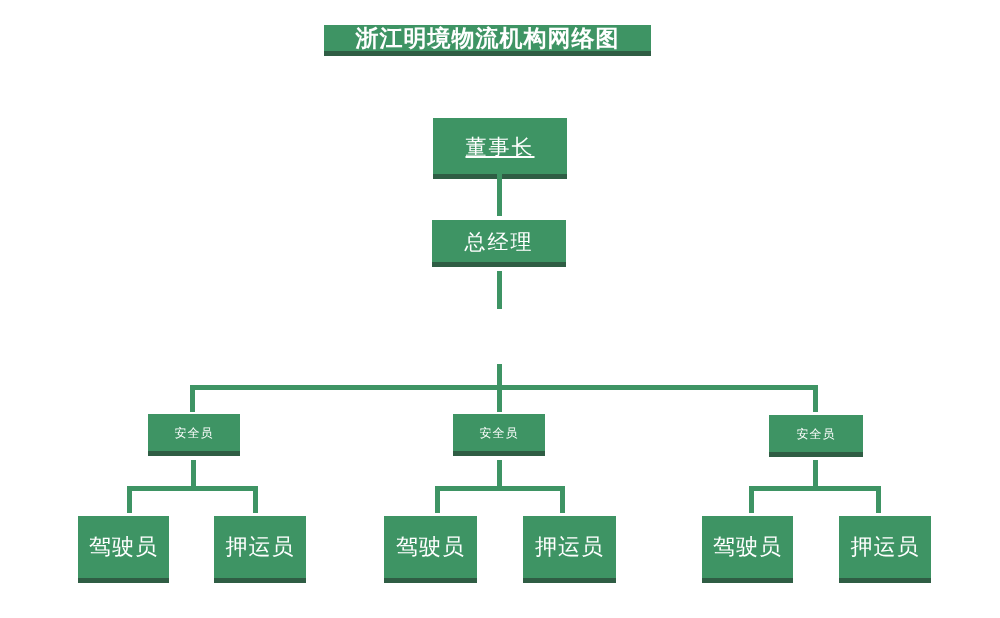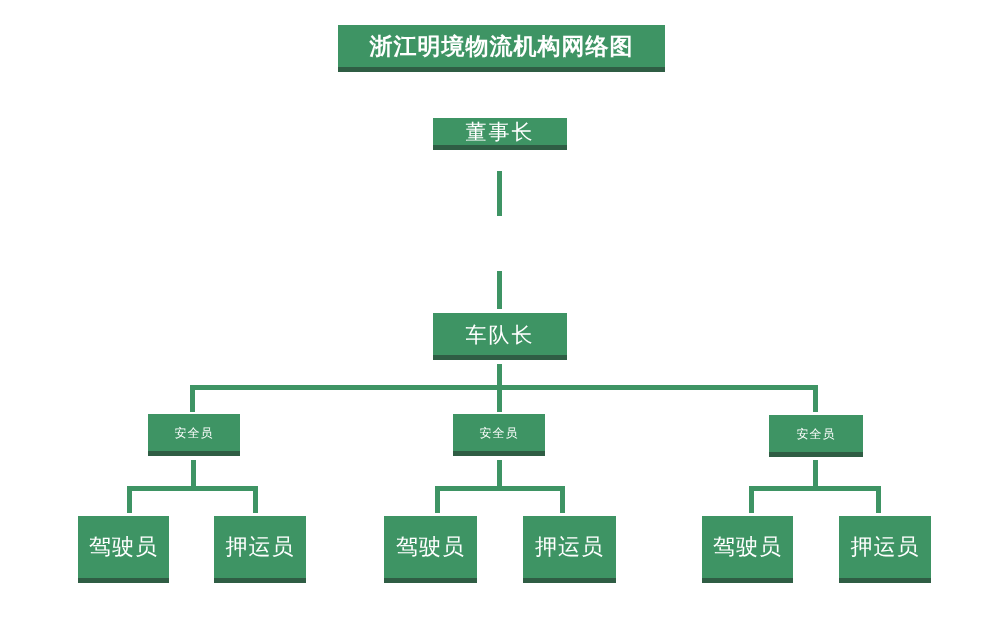--- a/index.html
+++ b/index.html
@@ -30,24 +30,24 @@
   .lvl-top{font-size:21px;font-weight:400;letter-spacing:2px;}
   .lvl-safety{font-size:12px;font-weight:400;letter-spacing:1px;}
   .lvl-bottom{font-size:22px;font-weight:400;letter-spacing:1px;}
   .line{position:absolute;background:var(--line);}
 </style>
 </head>
 <body>
 
 <div class="canvas">
 
-  <div class="node title-box" style="left:338px;top:25px;width:327px;height:47px;">浙江明境物流机构网络图</div>
+  <div class="node title-box" style="left:324px;top:25px;width:327px;height:31px;">浙江明境物流机构网络图</div>
 
-  <div class="node lvl-top" style="left:433px;top:118px;width:134px;height:32px;">董事长</div>
-  <div class="node lvl-top" style="left:433px;top:313px;width:134px;height:47px;">车队长</div>
+  <div class="node lvl-top" style="left:433px;top:118px;width:134px;height:61px;text-decoration:underline;">董事长</div>
+  <div class="node lvl-top" style="left:432px;top:220px;width:134px;height:47px;">总经理</div>
 
   <div class="line" style="left:497px;top:171px;width:5px;height:45px;"></div>
   <div class="line" style="left:497px;top:271px;width:5px;height:38px;"></div>
   <div class="line" style="left:497px;top:364px;width:5px;height:21px;"></div>
   <div class="line" style="left:190px;top:385px;width:628px;height:5px;"></div>
   <div class="line" style="left:190px;top:390px;width:5px;height:22px;"></div>
   <div class="line" style="left:497px;top:390px;width:5px;height:22px;"></div>
   <div class="line" style="left:813px;top:390px;width:5px;height:22px;"></div>
 
   <div class="node lvl-safety" style="left:148px;top:414px;width:92px;height:42px;">安全员</div>

